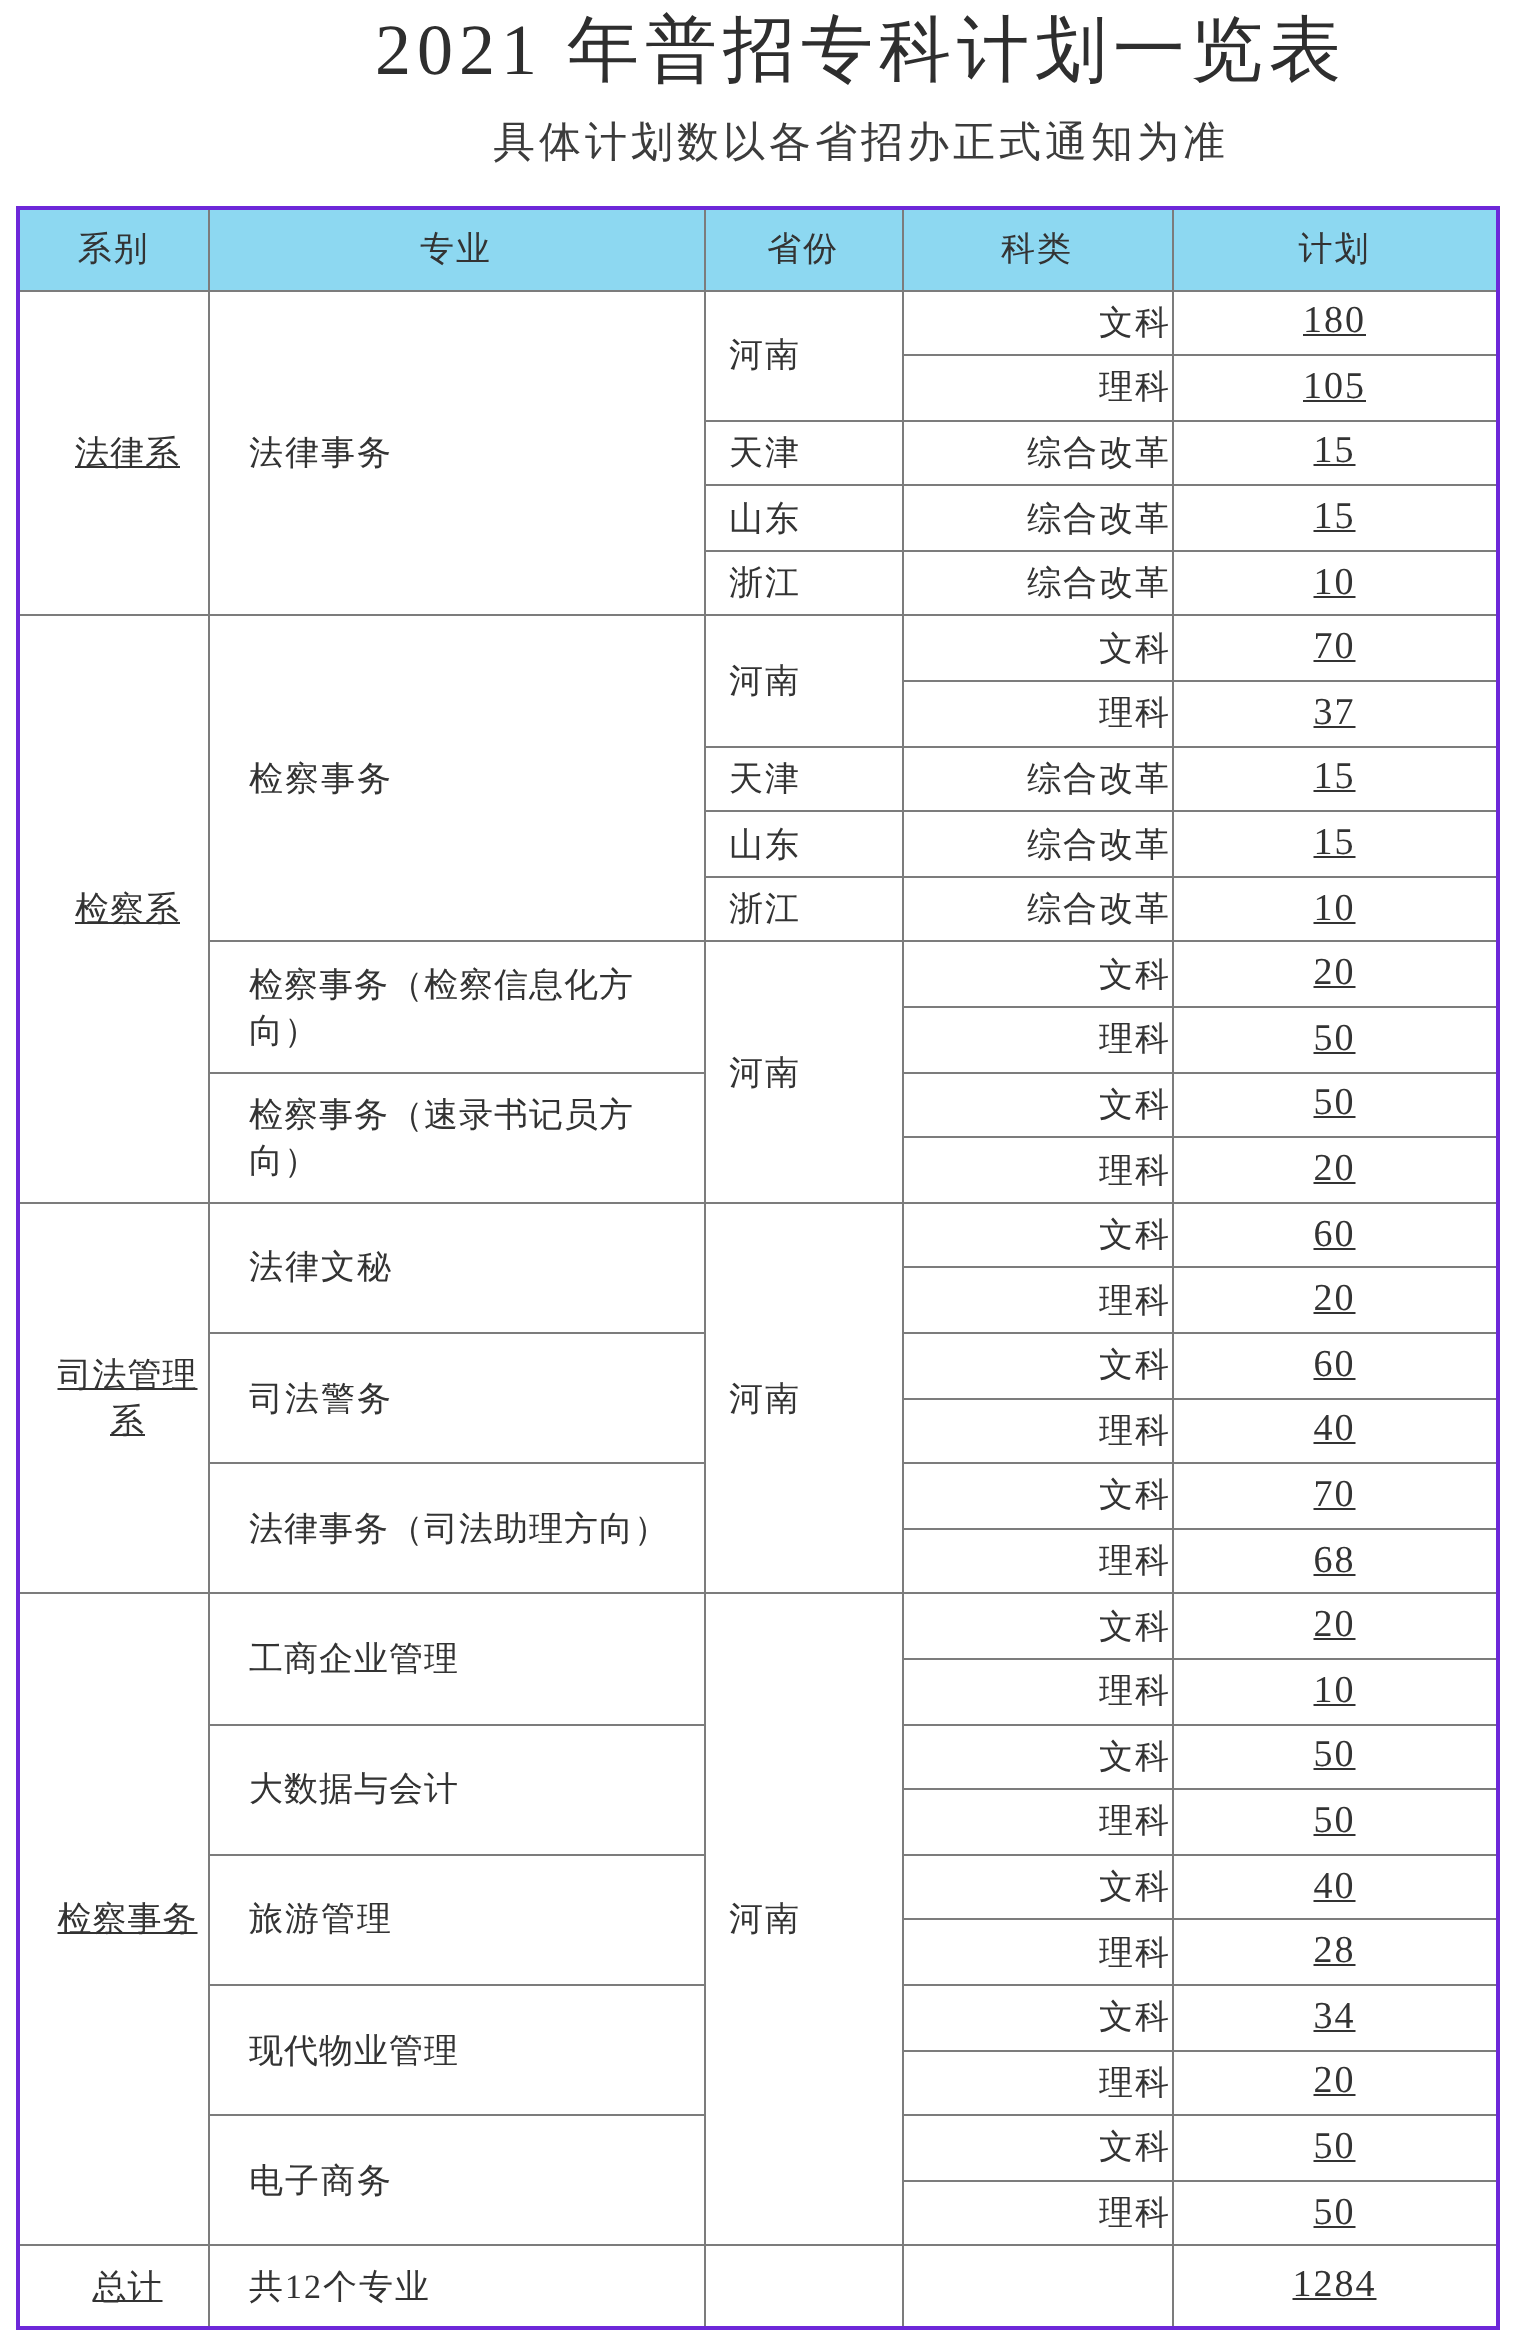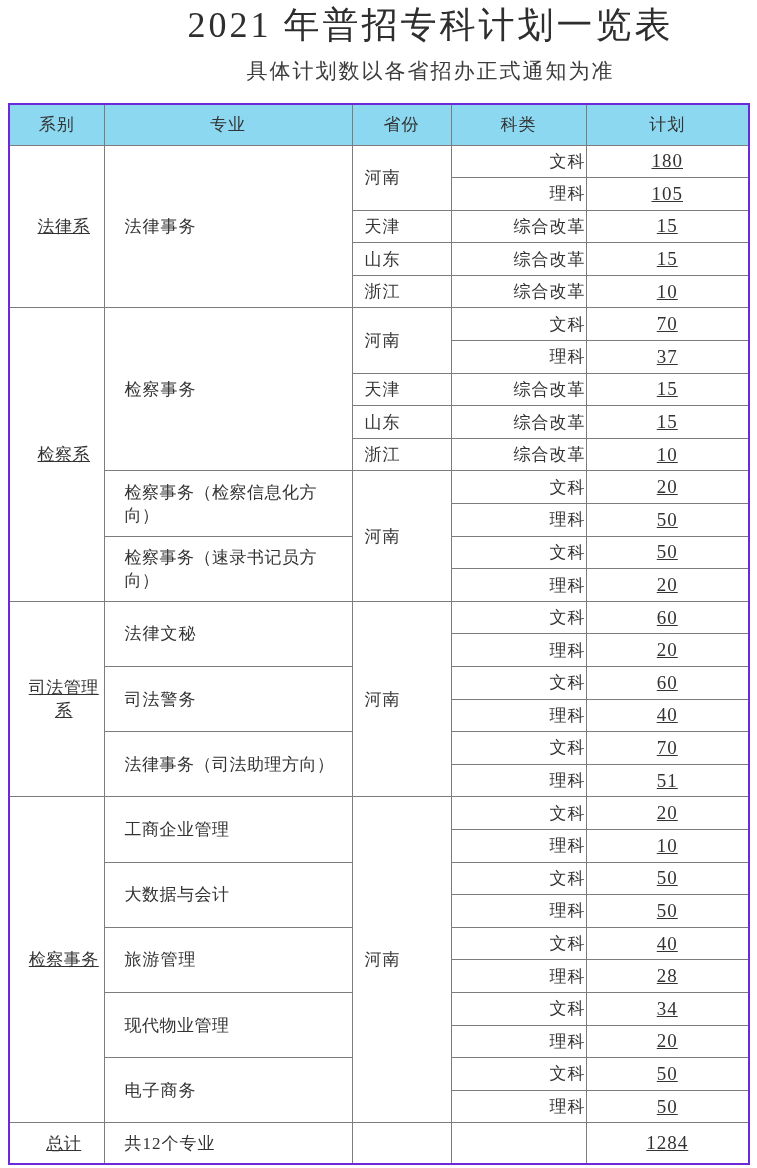--- a/index.html
+++ b/index.html
@@ -180,21 +180,21 @@
         <td class="subj">理科</td>
         <td class="plan">40</td>
       </tr>
       <tr>
         <td rowspan="2" class="major-long">法律事务（司法助理方向）</td>
         <td class="subj">文科</td>
         <td class="plan">70</td>
       </tr>
       <tr>
         <td class="subj">理科</td>
-        <td class="plan">51</td>
+        <td class="plan">68</td>
       </tr>
       <tr>
         <td rowspan="10" class="dept">检察事务</td>
         <td rowspan="2" class="major-long">工商企业管理</td>
         <td rowspan="10" class="prov">河南</td>
         <td class="subj">文科</td>
         <td class="plan">20</td>
       </tr>
       <tr>
         <td class="subj">理科</td>

